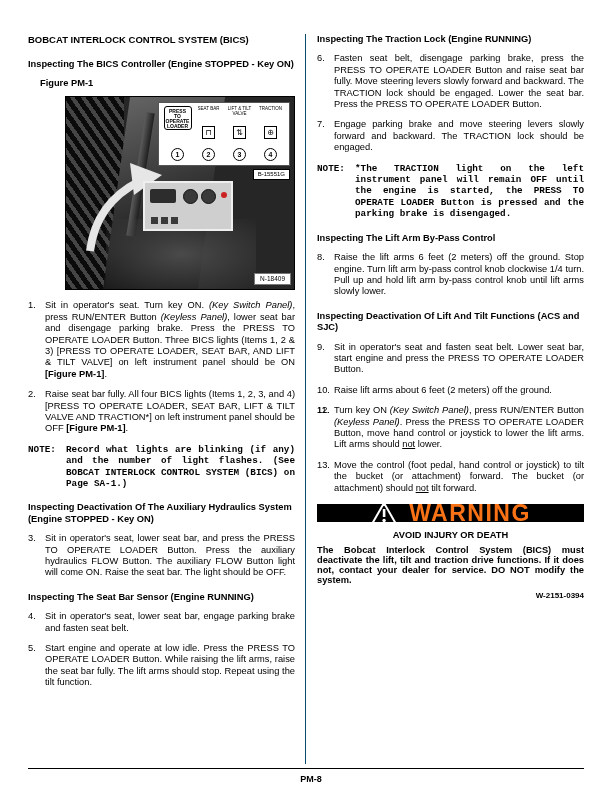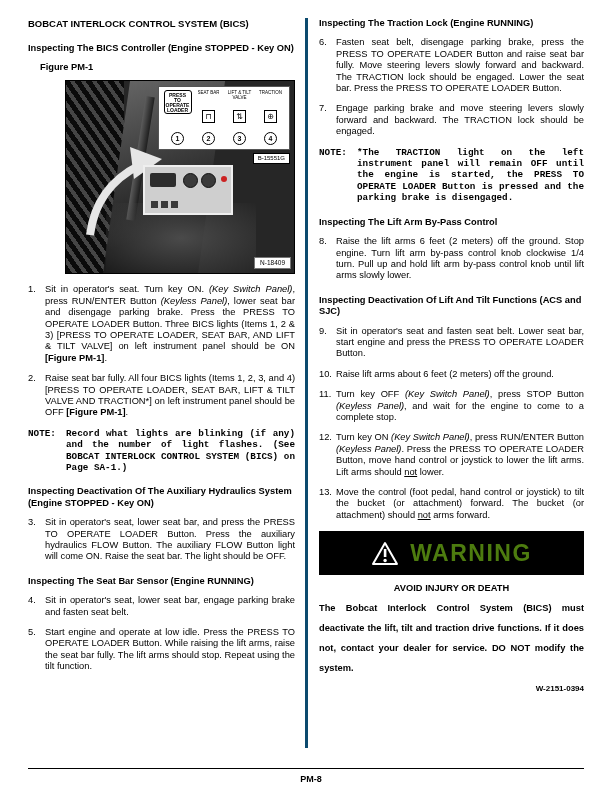--- a/index.html
+++ b/index.html
@@ -1,24 +1,24 @@
 <!DOCTYPE html>
 <html><head>
 <meta charset="utf-8">
 <style>
   html,body{margin:0;padding:0;background:#888;}
   .page{
     position:relative;width:612px;height:792px;margin:0 auto;background:#fff;
     font-family:"Liberation Sans",sans-serif;color:#000;box-sizing:border-box;
-    padding:18px 28px 0;overflow:hidden;
+    padding:34px 28px 0;overflow:hidden;
   }
   .columns{display:flex;min-height:730px;}
   .col{box-sizing:border-box;}
   .col-left{width:278px;padding-right:10px;}
-  .col-right{width:280px;border-left:3px solid #0c4a6e;padding-left:11px;}
+  .col-right{width:280px;border-left:1px solid #0c4a6e;padding-left:11px;}
   .col > :first-child{margin-top:0;}
 
   .h1{font-weight:bold;font-size:9.5px;line-height:11.5px;margin:0 0 13px;}
   .h2{font-weight:bold;font-size:9.3px;line-height:11.4px;margin:13px 0 8px;}
   .fig-label{font-weight:bold;font-size:9.3px;line-height:11.4px;margin:2px 12px 7px;}
 
   .li{position:relative;padding-left:17px;margin:0 0 9px;font-size:9.3px;line-height:11.4px;text-align:justify;}
   .li .num{position:absolute;left:0;top:0;}
   .seg-b{font-weight:bold;}
   .seg-i{font-style:italic;}
@@ -62,25 +62,25 @@
     background:#3a3a3a;border:1px solid #111;}
   .pi-dial2{left:56px;}
   .pi-light{position:absolute;left:76px;top:9px;width:6px;height:6px;border-radius:50%;}
   .pi-row{position:absolute;left:6px;bottom:5px;display:flex;gap:3px;}
   .pi-sq{width:7px;height:7px;background:#3a3a3a;}
   .ref-strip{position:absolute;right:3px;bottom:4px;background:#fff;border:1px solid #777;
     font-size:6.5px;line-height:8px;padding:1px 5px;}
 
   
   .warning{margin-top:10px;}
-  .warn-band{background:#000;color:#4d7c0f;height:44px;display:flex;align-items:center;
+  .warn-band{background:#000;color:#f97316;height:18px;display:flex;align-items:center;
     justify-content:center;gap:11px;}
   .warn-text{font-size:23px;font-weight:bold;letter-spacing:1.5px;}
   .warn-heading{text-align:center;font-weight:bold;font-size:9.3px;margin:8px 0 5px;}
-  .warn-body{font-weight:bold;font-size:9.3px;line-height:20px;text-align:justify;margin:0 0 6px;}
+  .warn-body{font-weight:bold;font-size:9.3px;line-height:10px;text-align:justify;margin:0 0 6px;}
   .warn-code{text-align:right;font-size:8px;font-weight:bold;margin:0;}
 
   
   .footer{position:absolute;left:28px;right:28px;bottom:6px;}
   .footer-rule{border-top:1px solid #000;margin-bottom:5px;}
   .footer-row{position:relative;height:12px;font-size:9px;font-weight:bold;}
   .footer-center{position:absolute;left:10px;right:0;text-align:center;}
   .footer-right{position:absolute;right:4px;margin-top:31px;}
 </style>
 </head>
@@ -198,29 +198,28 @@
       <div class="li">
         <span class="num">9.</span>
         <span>Sit in operator's seat and fasten seat belt. Lower seat bar, start engine and press the PRESS TO OPERATE LOADER Button.</span>
       </div>
       <div class="li">
         <span class="num">10.</span>
         <span>Raise lift arms about 6 feet (2 meters) off the ground.</span>
       </div>
       <div class="li">
         <span class="num">11.</span>
-        <span><span>Turn key OFF </span><span class="seg-i">(Key Switch Panel)</span><span>, press STOP Button </span><span class="seg-i">(Keyless Panel)</span><span>, and wait for the engine to come to a complete stop.</span></span>
       </div>
       <div class="li">
         <span class="num">12.</span>
         <span><span>Turn key ON </span><span class="seg-i">(Key Switch Panel)</span><span>, press RUN/ENTER Button </span><span class="seg-i">(Keyless Panel)</span><span>. Press the PRESS TO OPERATE LOADER Button, move hand control or joystick to lower the lift arms. Lift arms should </span><span class="seg-u">not</span><span> lower.</span></span>
       </div>
       <div class="li">
         <span class="num">13.</span>
-        <span><span>Move the control (foot pedal, hand control or joystick) to tilt the bucket (or attachment) forward. The bucket (or attachment) should </span><span class="seg-u">not</span><span> arms forward.</span></span>
+        <span><span>Move the control (foot pedal, hand control or joystick) to tilt the bucket (or attachment) forward. The bucket (or attachment) should </span><span class="seg-u">not</span><span> tilt forward.</span></span>
       </div>
 
       <div class="warning">
         <div class="warn-band">
           <svg width="28" height="25" viewBox="0 0 28 25">
             <polygon points="14,2 26,23 2,23" fill="none" stroke="#fff" stroke-width="2" stroke-linejoin="round"></polygon>
             <rect x="12.8" y="8" width="2.6" height="8" fill="#fff"></rect>
             <circle cx="14.1" cy="19.5" r="1.7" fill="#fff"></circle>
           </svg>
           <span class="warn-text">WARNING</span>

